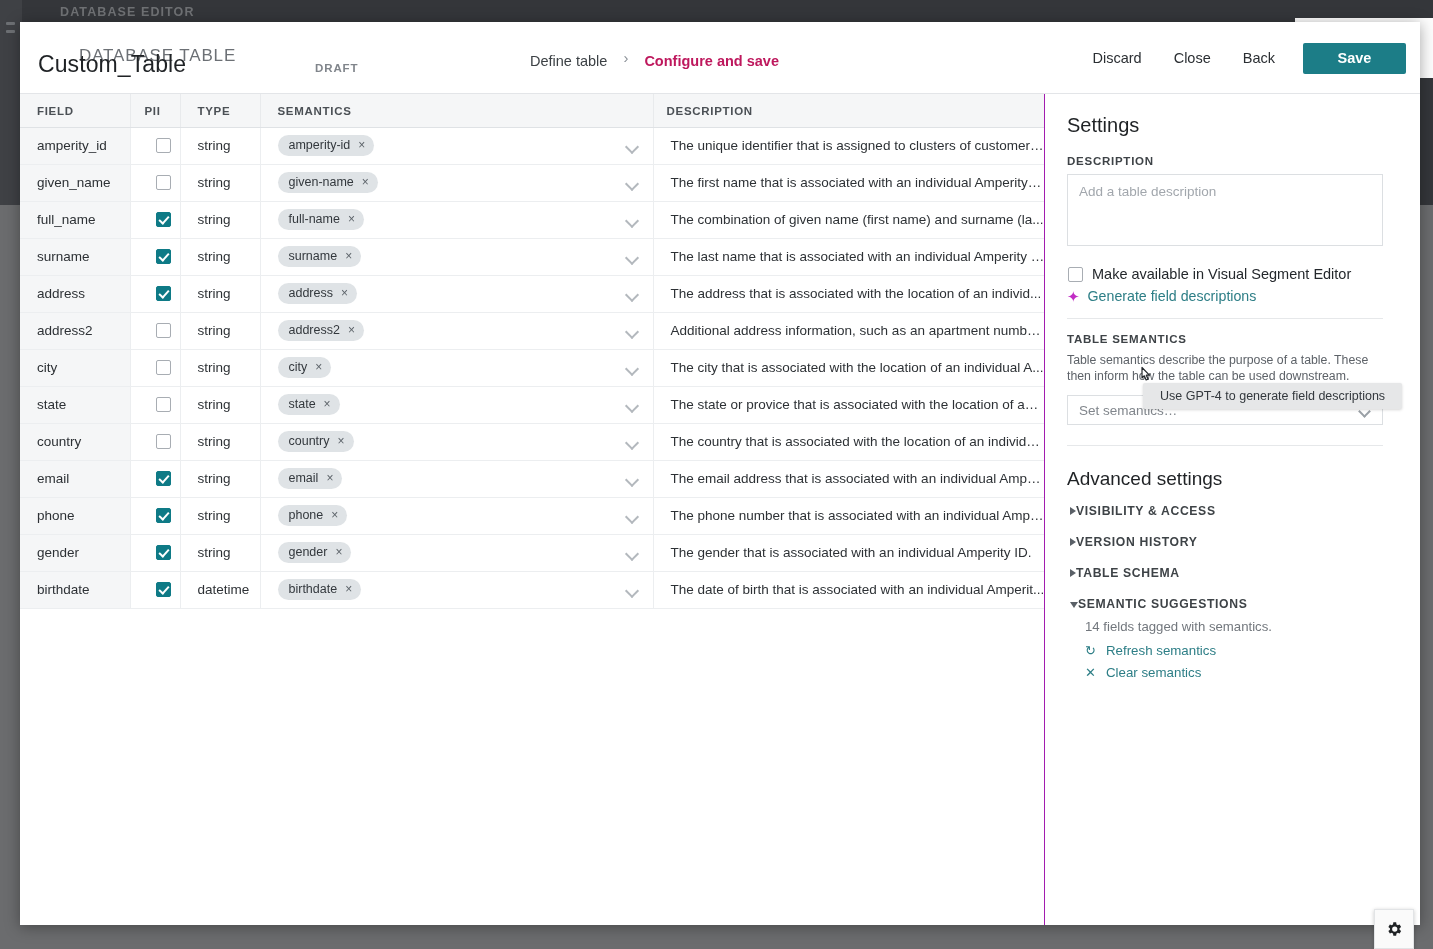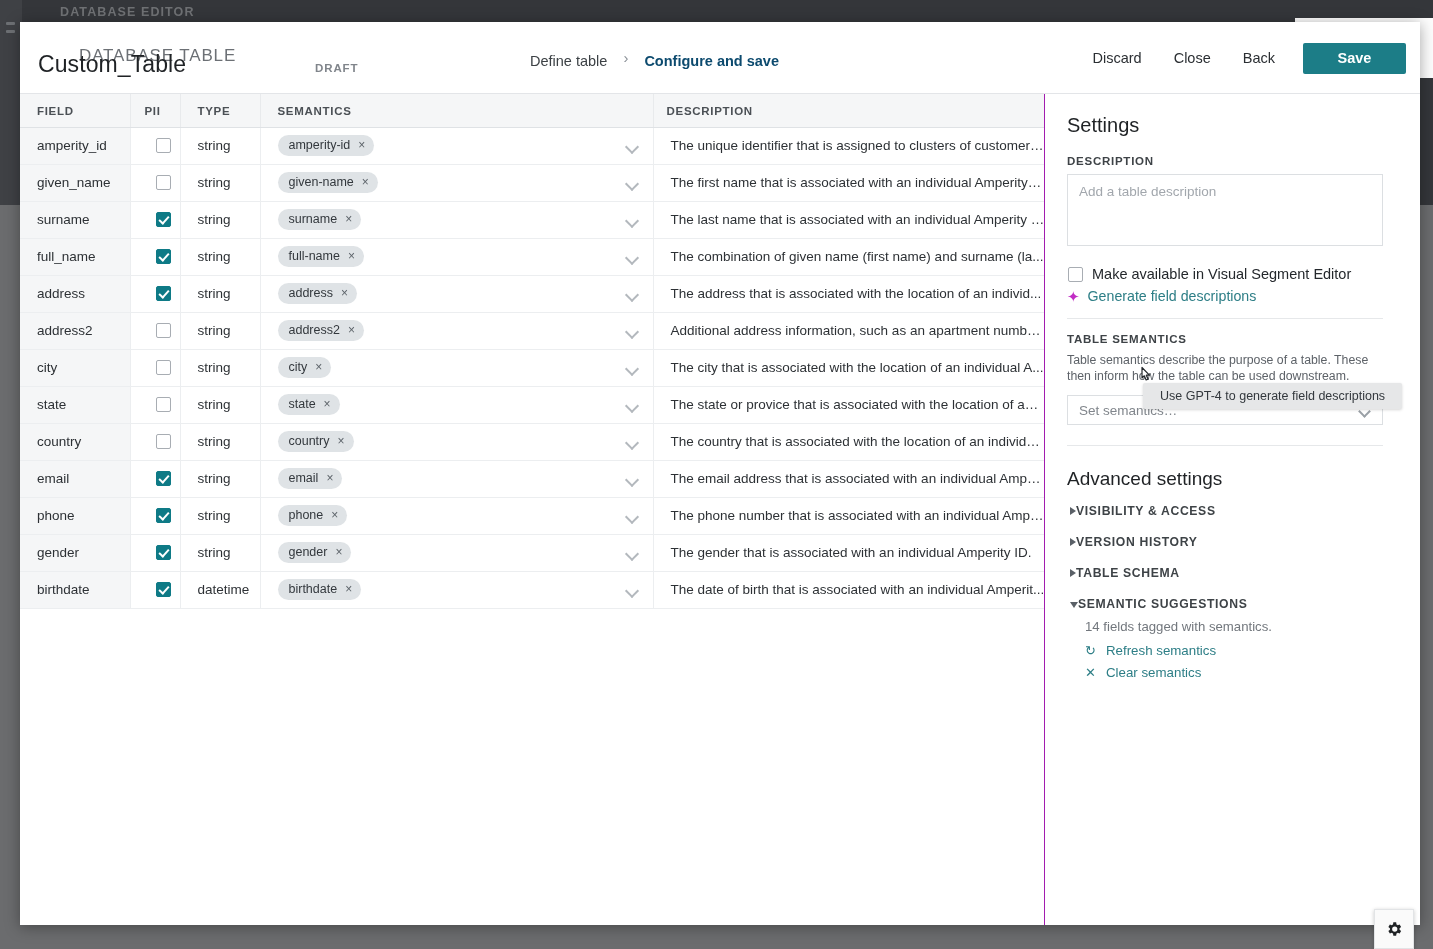--- a/index.html
+++ b/index.html
@@ -65,21 +65,21 @@
   .hdr-draft {
     position: absolute; left: 295px; top: 40px;
     font-size: 11.5px; letter-spacing: .9px; color: #80858b; font-weight: 600;
   }
   .hdr-crumbs {
     position: absolute; left: 508px; top: 28px;
     display: flex; align-items: flex-start; gap: 14px;
     font-size: 14.5px;
   }
   .crumb { color: #3c4145; padding: 3px 2px; }
-  .crumb.active { color: #0c4a6e; font-weight: 600; }
+  .crumb.active { color: #be185d; font-weight: 600; }
   .crumb-sep { color: #8a9097; font-size: 15px; line-height: 1; }
   .hdr-actions {
     position: absolute; right: 14px; top: 20px;
     display: flex; align-items: center; gap: 0px;
   }
   .act-link {
     font-size: 14.5px; color: #2b2f33; padding: 8px 16px;
     background: none; border: none; cursor: pointer;
     font-family: inherit;
   }
@@ -330,38 +330,38 @@
               <td class="c-field">given_name</td>
               <td class="c-pii"><span class="cb"></span></td>
               <td class="c-type">string</td>
               <td class="c-sem"><span class="chip">
                   <span>given-name</span>
                   <span class="chip-x">×</span>
                 </span><span class="sem-caret"></span></td>
               <td class="c-desc">The first name that is associated with an individual Amperity I...</td>
             </tr>
             <tr>
+              <td class="c-field">full_name</td>
+              <td class="c-pii"><span class="cb on"></span></td>
+              <td class="c-type">string</td>
+              <td class="c-sem"><span class="chip">
+                  <span>full-name</span>
+                  <span class="chip-x">×</span>
+                </span><span class="sem-caret"></span></td>
+              <td class="c-desc">The combination of given name (first name) and surname (la...</td>
+            </tr>
+            <tr>
               <td class="c-field">surname</td>
               <td class="c-pii"><span class="cb on"></span></td>
               <td class="c-type">string</td>
               <td class="c-sem"><span class="chip">
                   <span>surname</span>
                   <span class="chip-x">×</span>
                 </span><span class="sem-caret"></span></td>
               <td class="c-desc">The last name that is associated with an individual Amperity I...</td>
-            </tr>
-            <tr>
-              <td class="c-field">full_name</td>
-              <td class="c-pii"><span class="cb on"></span></td>
-              <td class="c-type">string</td>
-              <td class="c-sem"><span class="chip">
-                  <span>full-name</span>
-                  <span class="chip-x">×</span>
-                </span><span class="sem-caret"></span></td>
-              <td class="c-desc">The combination of given name (first name) and surname (la...</td>
             </tr>
             <tr>
               <td class="c-field">address</td>
               <td class="c-pii"><span class="cb on"></span></td>
               <td class="c-type">string</td>
               <td class="c-sem"><span class="chip">
                   <span>address</span>
                   <span class="chip-x">×</span>
                 </span><span class="sem-caret"></span></td>
               <td class="c-desc">The address that is associated with the location of an individ...</td>

